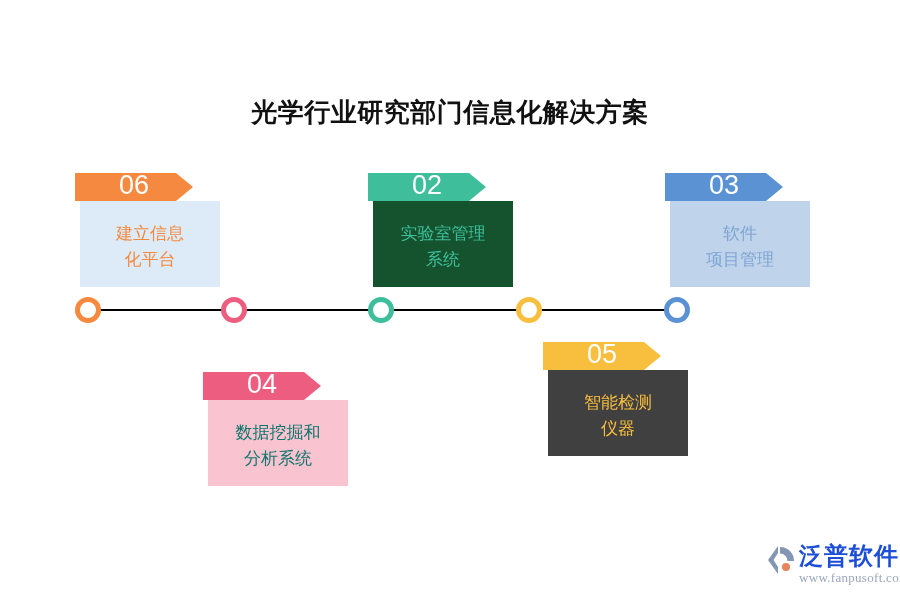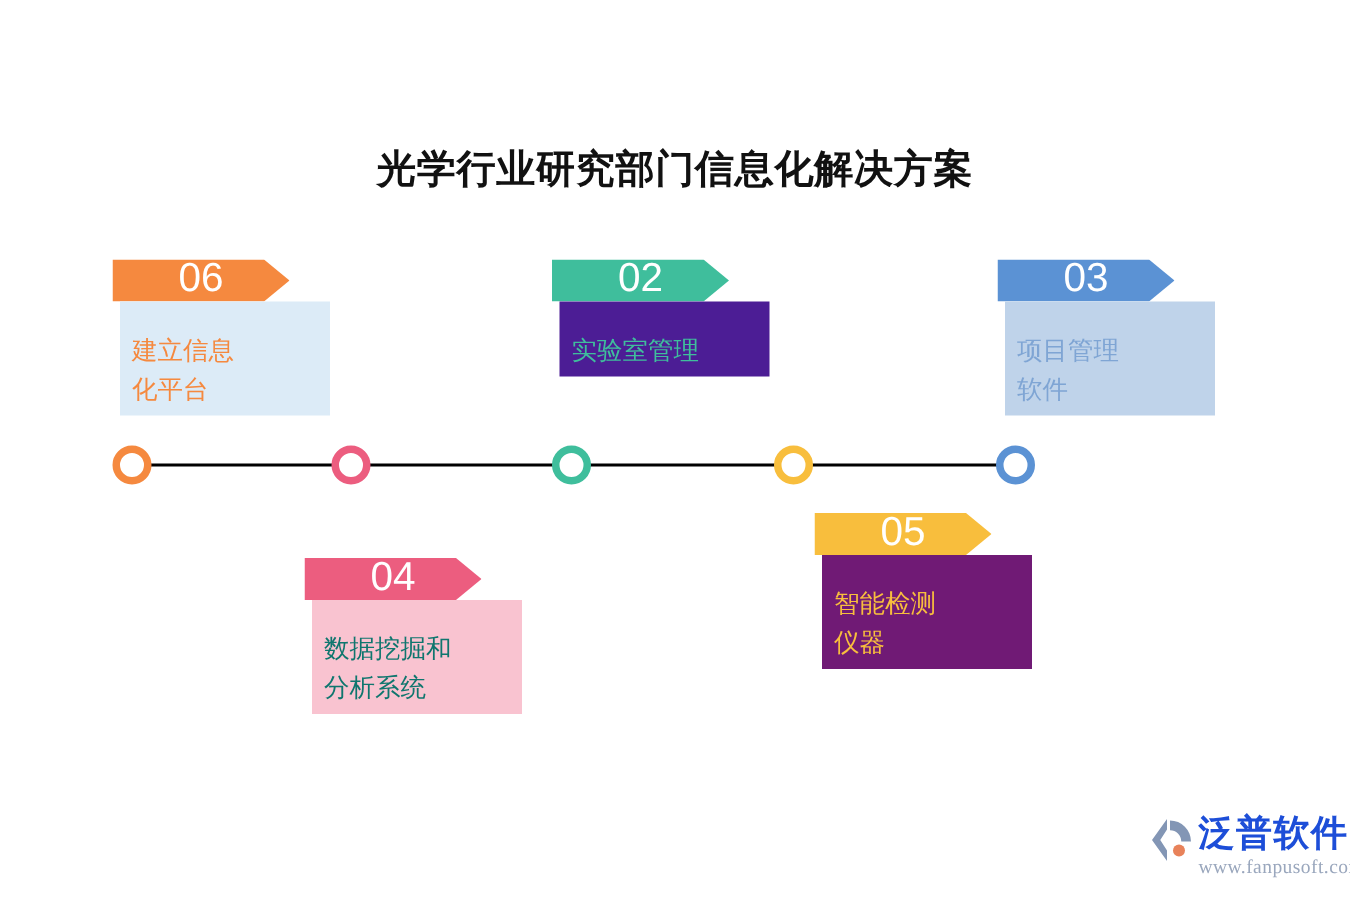--- a/index.html
+++ b/index.html
@@ -80,23 +80,23 @@
     font-size: 27px;
     font-weight: 400;
     color: #ffffff;
     line-height: 36px;
     z-index: 3;
     pointer-events: none;
   }
   .card-body {
     position: relative;
     margin-top: 0px;
-    padding: 20px 8px 4px 8px;
+    padding: 20px 8px 14px 8px;
     min-height: 48px;
-    text-align: left;
+    text-align: center;
     box-sizing: border-box;
     z-index: 1;
   }
   .card-label {
     font-size: 17px;
     line-height: 26px;
     font-weight: 400;
     word-break: keep-all;
   }
 
@@ -165,35 +165,36 @@
     </div>
   </div>
 
   <div class="card" style="left:373px; top:173px;">
     <div class="card-banner">
       <svg width="118" height="28" viewBox="0 0 118 28">
         <polygon points="0,0 101,0 118,14 101,28 0,28" fill="#3FBE9C"></polygon>
       </svg>
       <div class="card-number">02</div>
     </div>
-    <div class="card-body" style="background: #4c1d95; color: rgb(63, 190, 156);">
+    <div class="card-body" style="background: #14532d; color: rgb(63, 190, 156);">
       <div class="card-label">实验室管理</div>
+      <div class="card-label">系统</div>
     </div>
   </div>
 
   <div class="card" style="left:670px; top:173px;">
     <div class="card-banner">
       <svg width="118" height="28" viewBox="0 0 118 28">
         <polygon points="0,0 101,0 118,14 101,28 0,28" fill="#5B92D4"></polygon>
       </svg>
       <div class="card-number">03</div>
     </div>
     <div class="card-body" style="background: rgb(191, 211, 234); color: rgb(127, 165, 212);">
+      <div class="card-label">软件</div>
       <div class="card-label">项目管理</div>
-      <div class="card-label">软件</div>
     </div>
   </div>
 
   <div class="card" style="left:208px; top:342px;margin-top:30px;">
     <div class="card-banner">
       <svg width="118" height="28" viewBox="0 0 118 28">
         <polygon points="0,0 101,0 118,14 101,28 0,28" fill="#EC5D7F"></polygon>
       </svg>
       <div class="card-number">04</div>
     </div>
@@ -203,21 +204,21 @@
     </div>
   </div>
 
   <div class="card" style="left:548px; top:342px;">
     <div class="card-banner">
       <svg width="118" height="28" viewBox="0 0 118 28">
         <polygon points="0,0 101,0 118,14 101,28 0,28" fill="#F8BE3D"></polygon>
       </svg>
       <div class="card-number">05</div>
     </div>
-    <div class="card-body" style="background: #701a75; color: rgb(248, 190, 61);">
+    <div class="card-body" style="background: #404040; color: rgb(248, 190, 61);">
       <div class="card-label">智能检测</div>
       <div class="card-label">仪器</div>
     </div>
   </div>
 
   <div id="logo">
     <svg id="logo-mark" viewBox="0 0 32 30">
       <path d="M13 1 L3 15 L13 29 L13 22 L8.5 15 L13 8 Z" fill="#8396b5"></path>
       <path d="M15 2 A14 14 0 0 1 29 16 L22.5 16 A7.5 7.5 0 0 0 15 8.5 Z" fill="#8396b5"></path>
       <circle cx="21" cy="22" r="4" fill="#E8825A"></circle>

